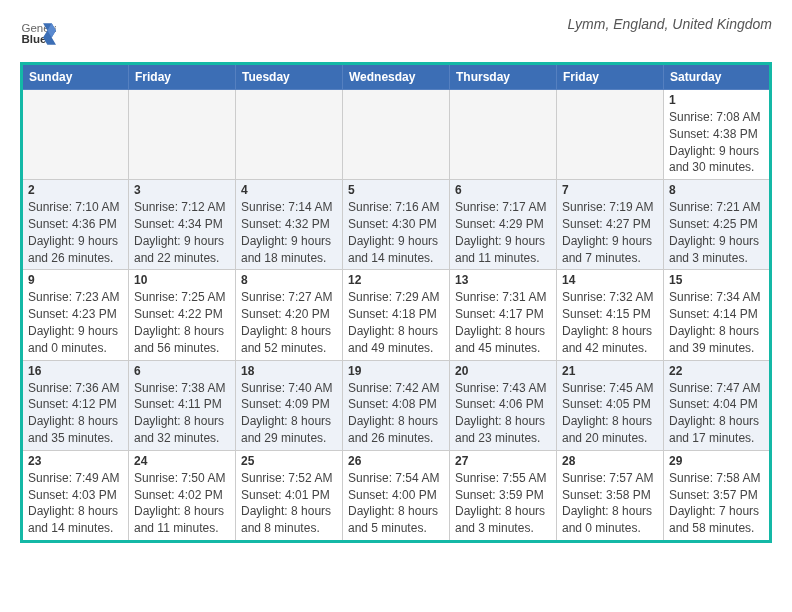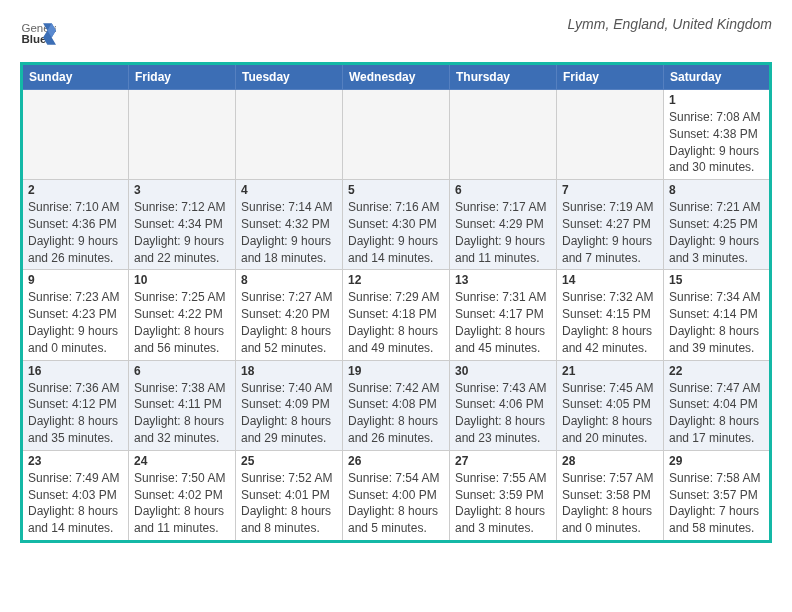--- a/index.html
+++ b/index.html
@@ -204,21 +204,21 @@
           </td>
           <td>
             <span class="day-number">18</span>
             <div class="day-info">Sunrise: 7:40 AM<br>Sunset: 4:09 PM<br>Daylight: 8 hours<br>and 29 minutes.</div>
           </td>
           <td>
             <span class="day-number">19</span>
             <div class="day-info">Sunrise: 7:42 AM<br>Sunset: 4:08 PM<br>Daylight: 8 hours<br>and 26 minutes.</div>
           </td>
           <td>
-            <span class="day-number">30</span>
+            <span class="day-number">20</span>
             <div class="day-info">Sunrise: 7:43 AM<br>Sunset: 4:06 PM<br>Daylight: 8 hours<br>and 23 minutes.</div>
           </td>
           <td>
             <span class="day-number">21</span>
             <div class="day-info">Sunrise: 7:45 AM<br>Sunset: 4:05 PM<br>Daylight: 8 hours<br>and 20 minutes.</div>
           </td>
           <td>
             <span class="day-number">22</span>
             <div class="day-info">Sunrise: 7:47 AM<br>Sunset: 4:04 PM<br>Daylight: 8 hours<br>and 17 minutes.</div>
           </td>

